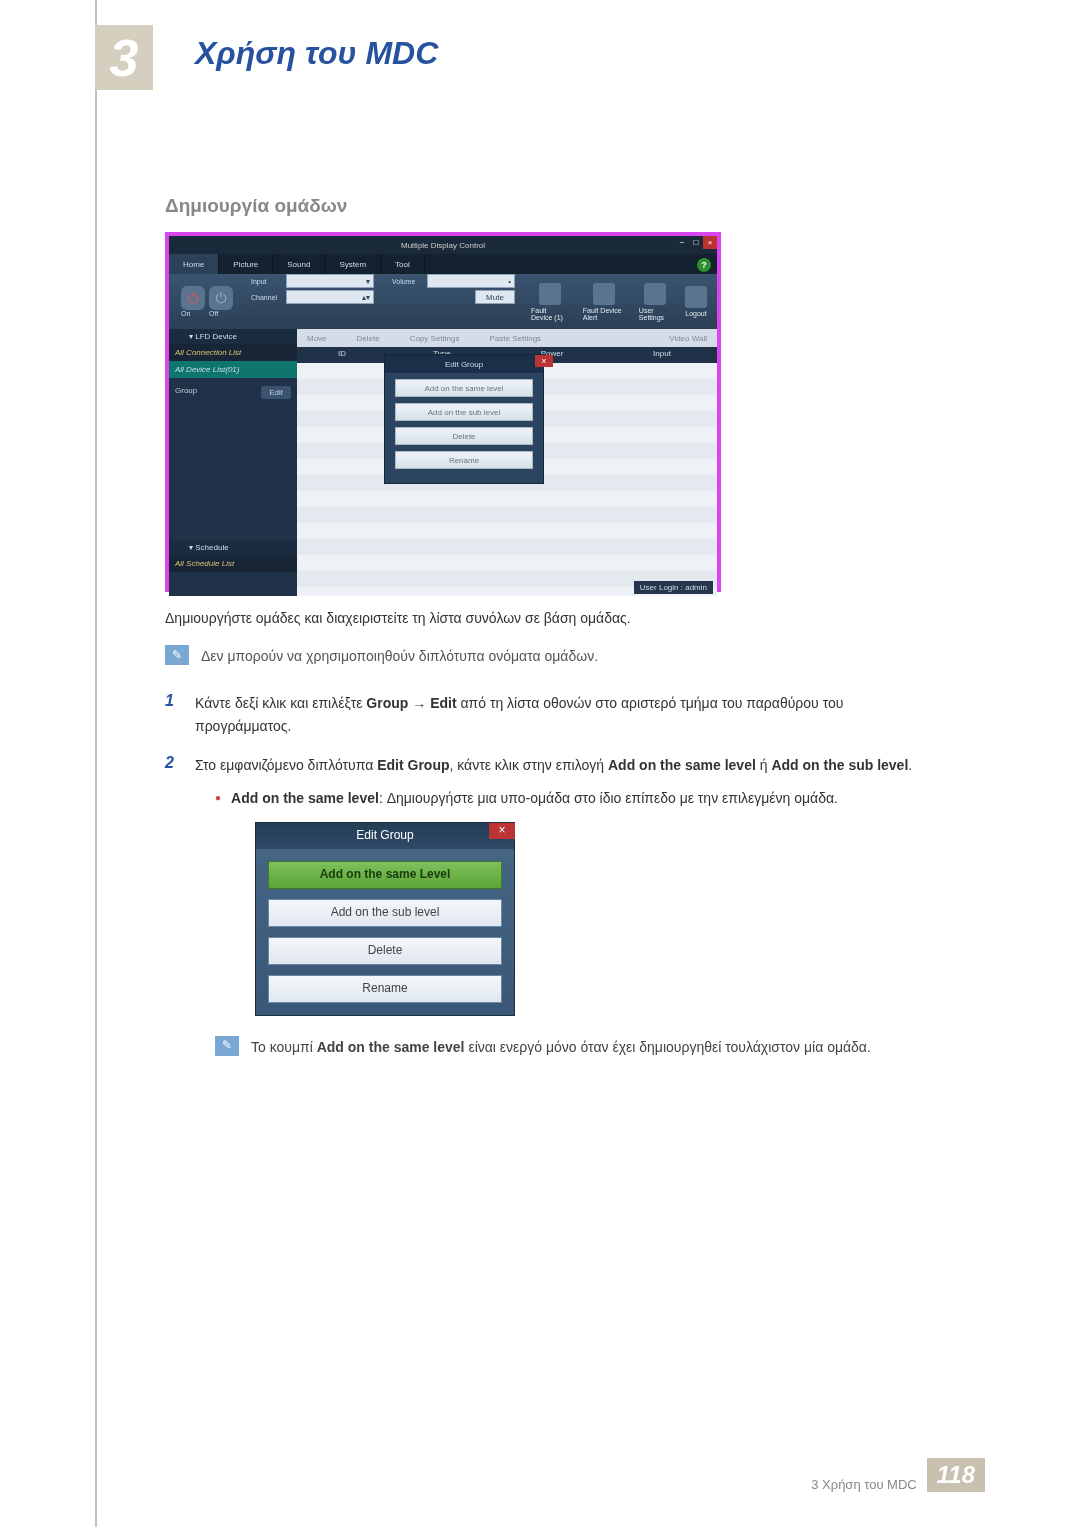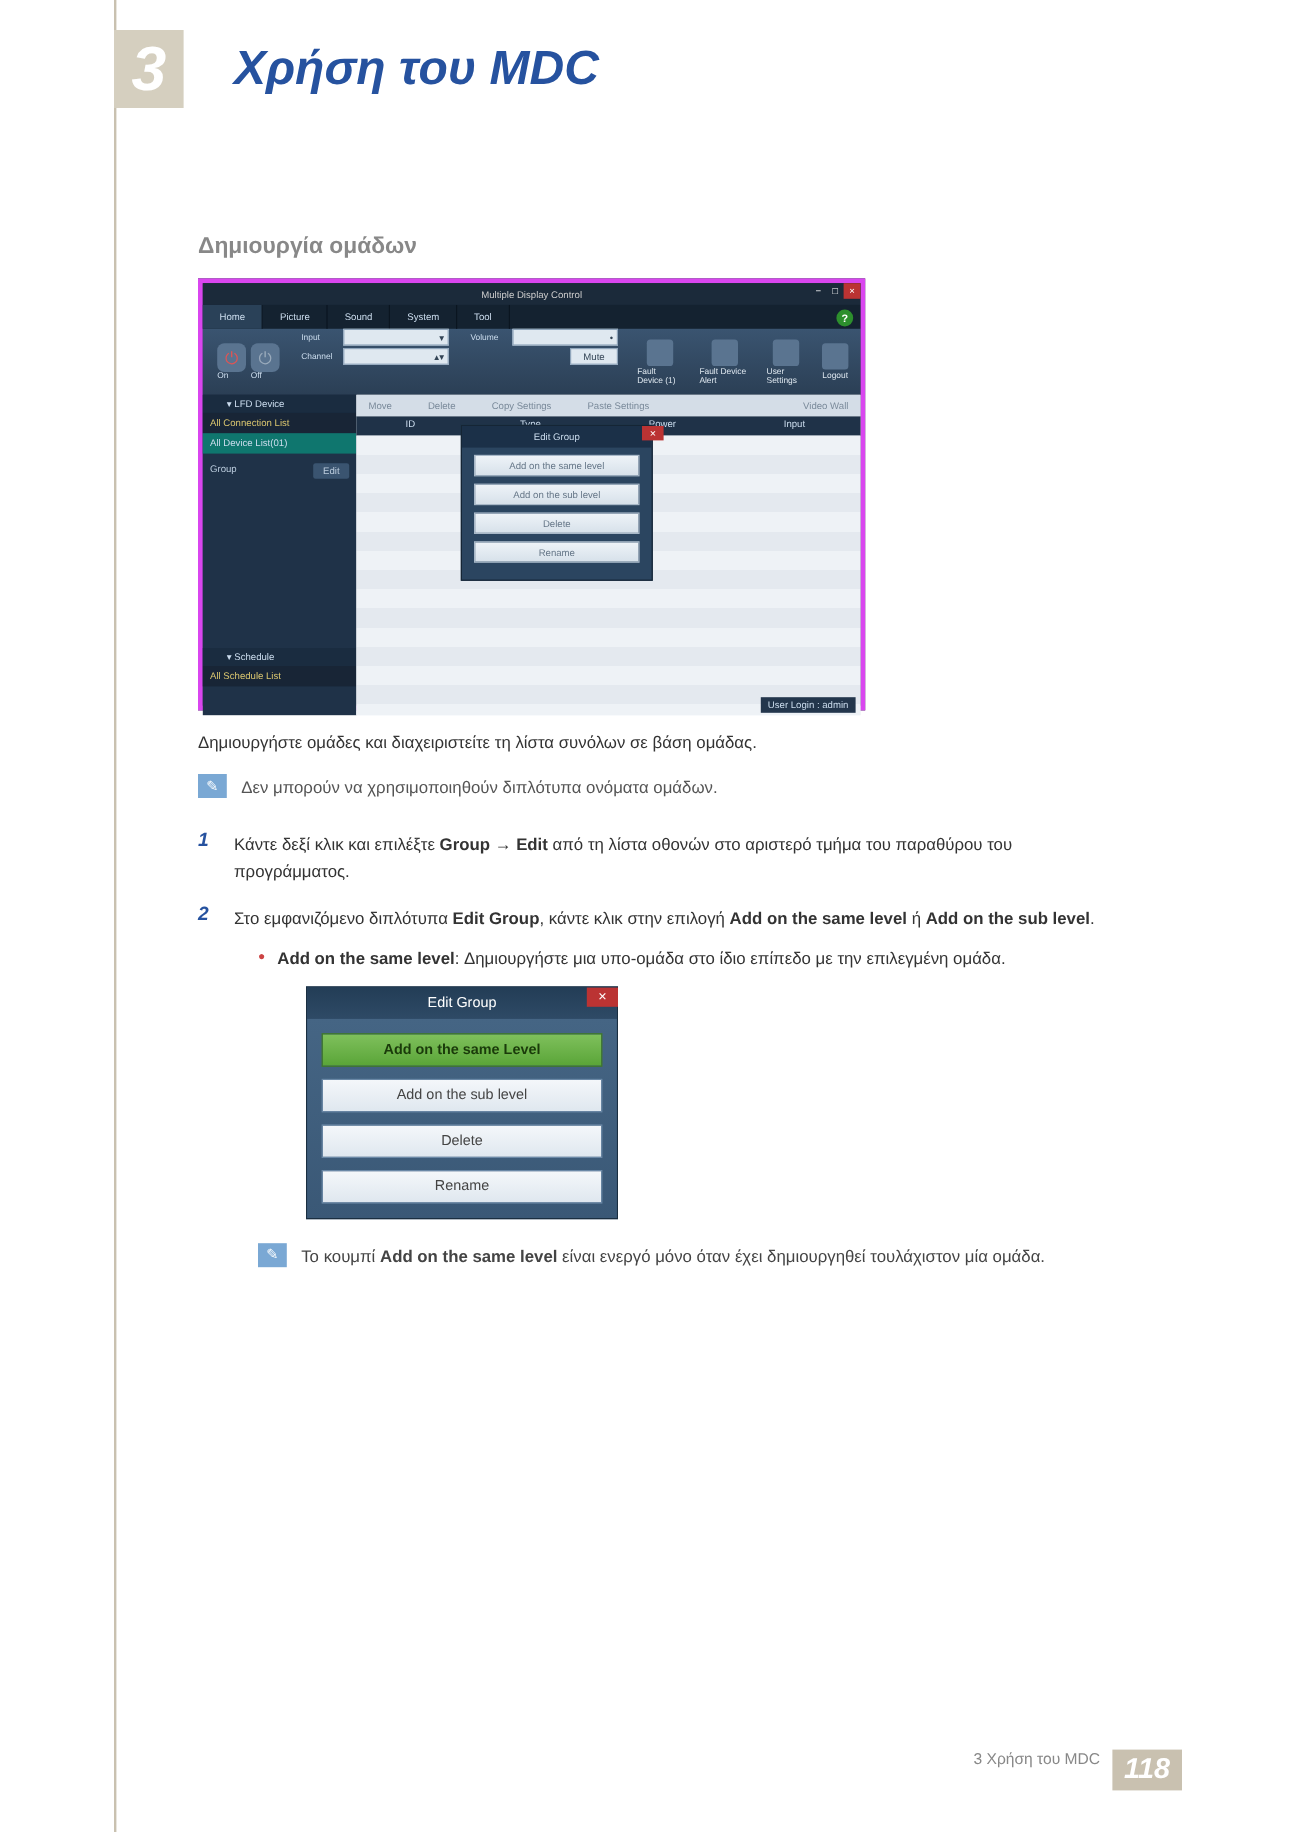--- a/index.html
+++ b/index.html
@@ -31,21 +31,21 @@
     display: flex;
     align-items: center;
     justify-content: center;
     font-style: italic;
   }
   .chapter-title {
     position: absolute;
     left: 195px;
     top: 35px;
     color: #26529f;
-    font-size: 40px;
+    font-size: 32px;
     font-weight: bold;
     font-style: italic;
   }
   .content {
     position: absolute;
     left: 165px;
     top: 195px;
     width: 750px;
   }
   .section-title {
@@ -185,20 +185,21 @@
   .side-header {
     background: #1a2c40;
     color: #cde;
     padding: 3px 20px;
   }
   .side-header::before { content: "▾ "; }
   .side-item {
     background: #182536;
     padding: 4px 6px;
     color: #d9c56f;
+    font-style: italic;
   }
   .side-item.sel { background: #0f766e; color: #cde; }
   .side-row {
     display: flex;
     justify-content: space-between;
     padding: 8px 6px;
     color: #bcd;
   }
   .side-row .edit {
     background: #3a5470;
@@ -393,21 +394,21 @@
     font-weight: bold;
     border-color: #3f7a24;
   }
   .edit-large .el-btn:last-child { margin-bottom: 0; }
   
   .footer {
     position: absolute;
     right: 95px;
     bottom: 35px;
     display: flex;
-    align-items: flex-start;
+    align-items: flex-end;
     gap: 10px;
   }
   .footer-text { color: #888; font-size: 13px; }
   .footer-page {
     background: #c9c1b0;
     color: #fff;
     font-size: 24px;
     font-weight: bold;
     font-style: italic;
     padding: 3px 10px;

